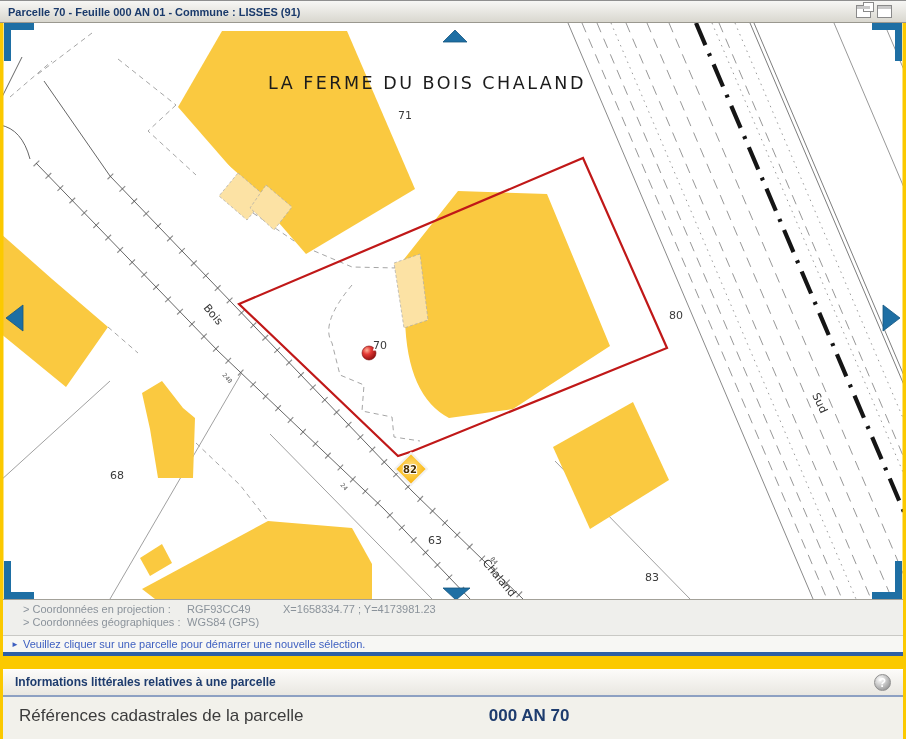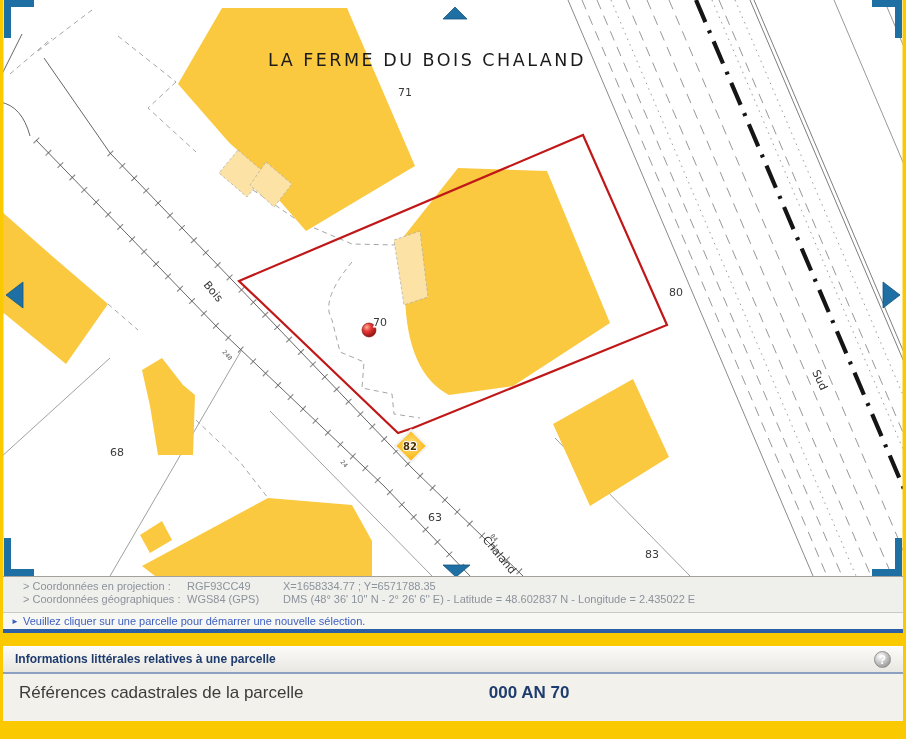--- a/index.html
+++ b/index.html
@@ -48,20 +48,27 @@
   .infobody{padding:12px 0 0 16px;font-size:17px;}
   .irow{line-height:14px;}
   .irow .lbl{display:inline-block;width:465px;color:#3C3C3C;}
   .irow .val{font-weight:bold;color:#1E3C6E;}
 </style>
 </head>
 <body>
 
 <div class="page">
 
+  <div class="titlebar">
+    <span class="wtitle">Parcelle 70 - Feuille 000 AN 01 - Commune : LISSES (91)</span>
+    <span class="winicons">
+      <span class="wicon restore"></span>
+      <span class="wicon"></span>
+    </span>
+  </div>
 
   <div class="mapwrap">
     <svg width="906" height="576" viewBox="0 0 906 576">
       <defs>
         <radialGradient id="ball" cx="35%" cy="30%" r="75%">
           <stop offset="0%" stop-color="#FFB199"></stop>
             <stop offset="40%" stop-color="#E53935"></stop>
           <stop offset="100%" stop-color="#8E0E0E"></stop>
         </radialGradient>
         <radialGradient id="dia" cx="50%" cy="45%" r="70%">
@@ -177,26 +184,25 @@
 
       <rect x="0" y="0" width="3.5" height="576" fill="#FBC900"></rect>
       <rect x="902.5" y="0" width="3.5" height="576" fill="#FBC900"></rect>
     </svg>
   </div>
 
   <div class="statusbar">
     <div class="statusrow">
       <span>&gt; Coordonnées en projection :</span>
       <span>RGF93CC49</span>
-      <span>X=1658334.77 ; Y=6571788.35</span>
+      <span>X=1658334.77 ; Y=4173981.23</span>
     </div>
     <div class="statusrow">
       <span>&gt; Coordonnées géographiques :</span>
       <span>WGS84 (GPS)</span>
-      <span>DMS (48° 36' 10'' N - 2° 26' 6'' E) - Latitude = 48.602837 N - Longitude = 2.435022 E</span>
     </div>
   </div>
 
   <div class="messagebar">
     <span class="bullet">►</span>
     <span>Veuillez cliquer sur une parcelle pour démarrer une nouvelle sélection.</span>
   </div>
   <div class="bluebar"></div>
   <div class="gap"></div>
 

